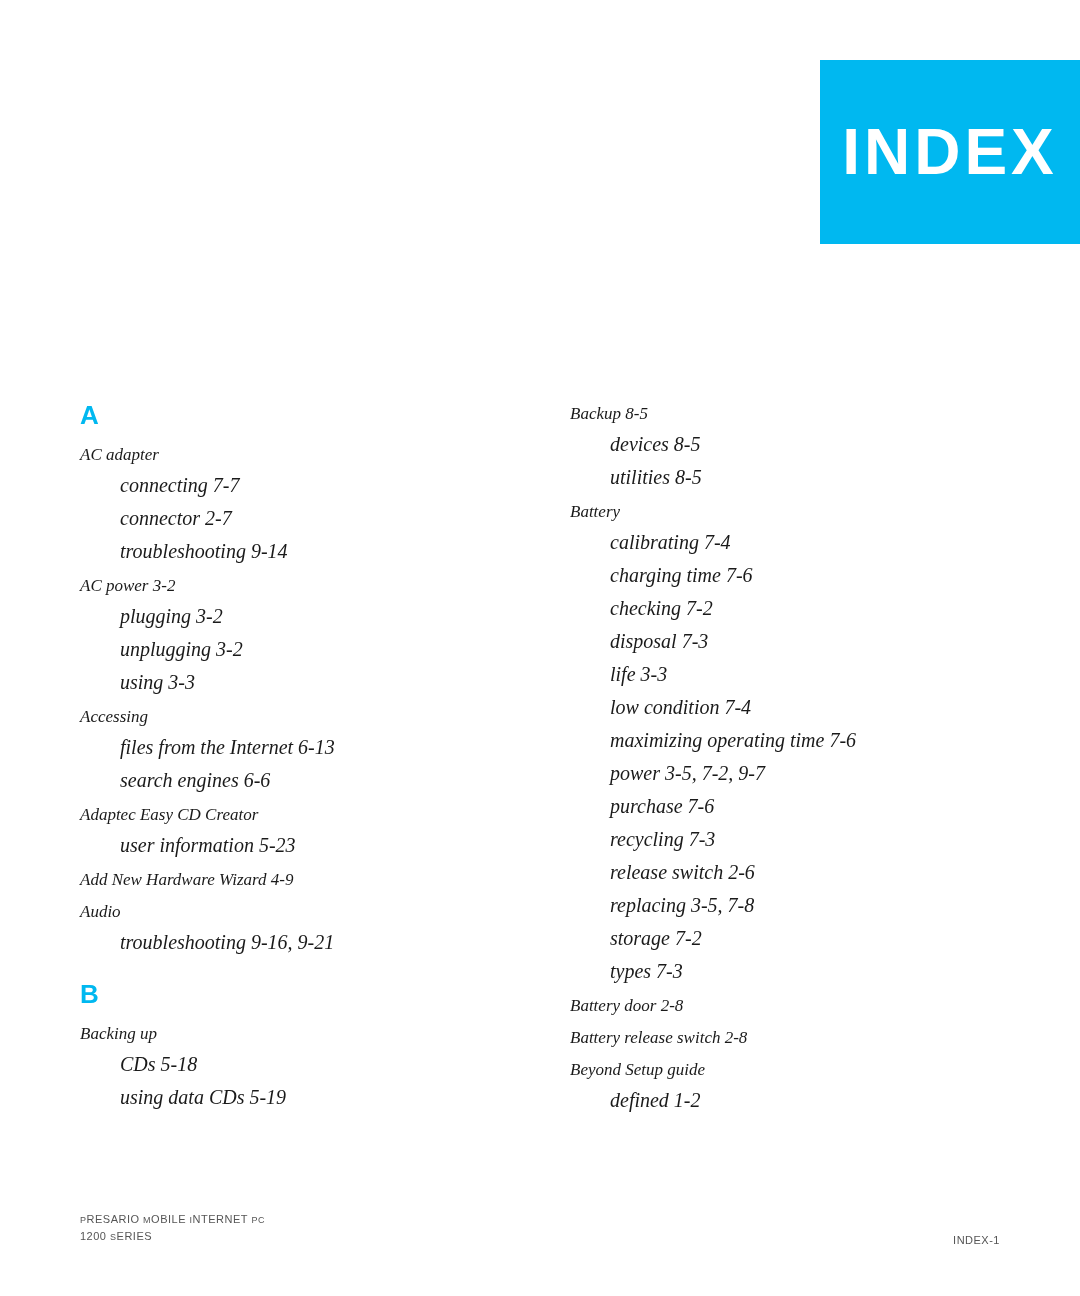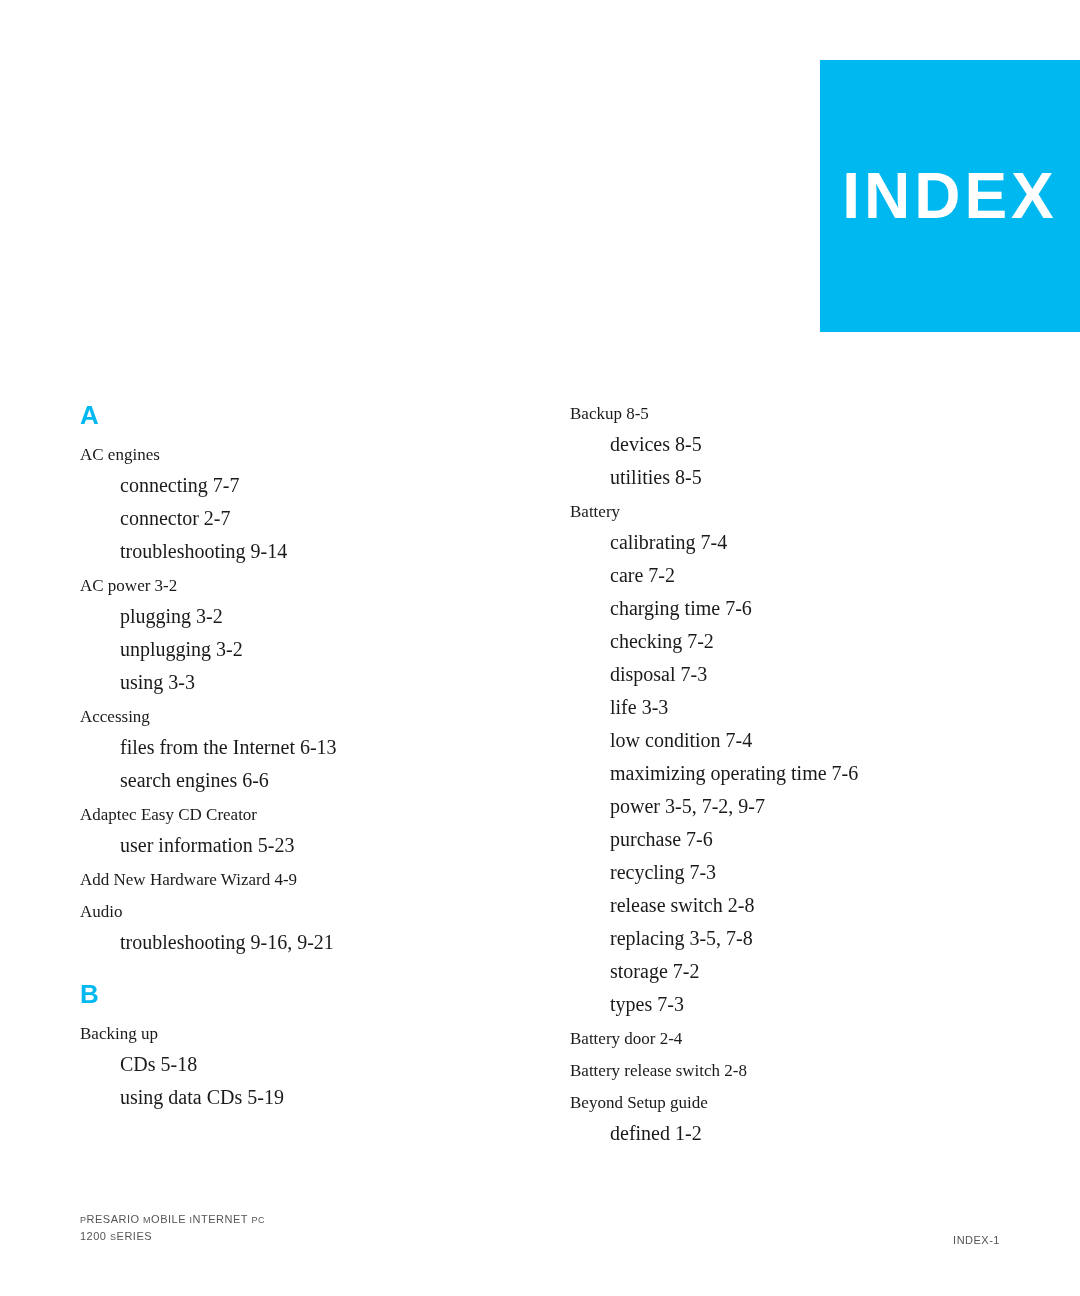--- a/index.html
+++ b/index.html
@@ -20,21 +20,21 @@
       position: relative;
       padding: 60px 80px 60px 80px;
     }
 
     
     .index-header {
       position: absolute;
       top: 60px;
       right: 0;
       width: 260px;
-      height: 272px;
+      height: 184px;
       background-color: #00b8f0;
       display: flex;
       align-items: center;
       justify-content: center;
     }
 
     .index-title {
       color: #ffffff;
       font-size: 64px;
       font-weight: 900;
@@ -81,20 +81,21 @@
 
     .entry-sub {
       font-size: 20px;
       color: #1a1a1a;
       line-height: 1.65;
       padding-left: 40px;
     }
 
     .section-block {
       margin-bottom: 4px;
+      font-style: italic;
     }
 
     
     .footer {
       position: absolute;
       bottom: 50px;
       left: 80px;
       right: 80px;
       display: flex;
       justify-content: space-between;
@@ -133,21 +134,21 @@
     <span class="index-title">INDEX</span>
   </div>
 
   <div class="content">
 
     <div class="left-column">
 
       <div class="section-letter">A</div>
 
       <div class="section-block">
-        <div class="entry-main">AC engines</div>
+        <div class="entry-main">AC adapter</div>
         <div class="entry-sub">connecting 7-7</div>
         <div class="entry-sub">connector 2-7</div>
         <div class="entry-sub">troubleshooting 9-14</div>
       </div>
 
       <div class="section-block">
         <div class="entry-main">AC power 3-2</div>
         <div class="entry-sub">plugging 3-2</div>
         <div class="entry-sub">unplugging 3-2</div>
         <div class="entry-sub">using 3-3</div>
@@ -187,38 +188,37 @@
 
       <div class="section-block">
         <div class="entry-main">Backup 8-5</div>
         <div class="entry-sub">devices 8-5</div>
         <div class="entry-sub">utilities 8-5</div>
       </div>
 
       <div class="section-block">
         <div class="entry-main">Battery</div>
         <div class="entry-sub">calibrating 7-4</div>
-        <div class="entry-sub">care 7-2</div>
         <div class="entry-sub">charging time 7-6</div>
         <div class="entry-sub">checking 7-2</div>
         <div class="entry-sub">disposal 7-3</div>
         <div class="entry-sub">life 3-3</div>
         <div class="entry-sub">low condition 7-4</div>
         <div class="entry-sub">maximizing operating time 7-6</div>
         <div class="entry-sub">power 3-5, 7-2, 9-7</div>
         <div class="entry-sub">purchase 7-6</div>
         <div class="entry-sub">recycling 7-3</div>
-        <div class="entry-sub">release switch 2-8</div>
+        <div class="entry-sub">release switch 2-6</div>
         <div class="entry-sub">replacing 3-5, 7-8</div>
         <div class="entry-sub">storage 7-2</div>
         <div class="entry-sub">types 7-3</div>
       </div>
 
       <div class="section-block">
-        <div class="entry-main">Battery door 2-4</div>
+        <div class="entry-main">Battery door 2-8</div>
       </div>
 
       <div class="section-block">
         <div class="entry-main">Battery release switch 2-8</div>
       </div>
 
       <div class="section-block">
         <div class="entry-main">Beyond Setup guide</div>
         <div class="entry-sub">defined 1-2</div>
       </div>

